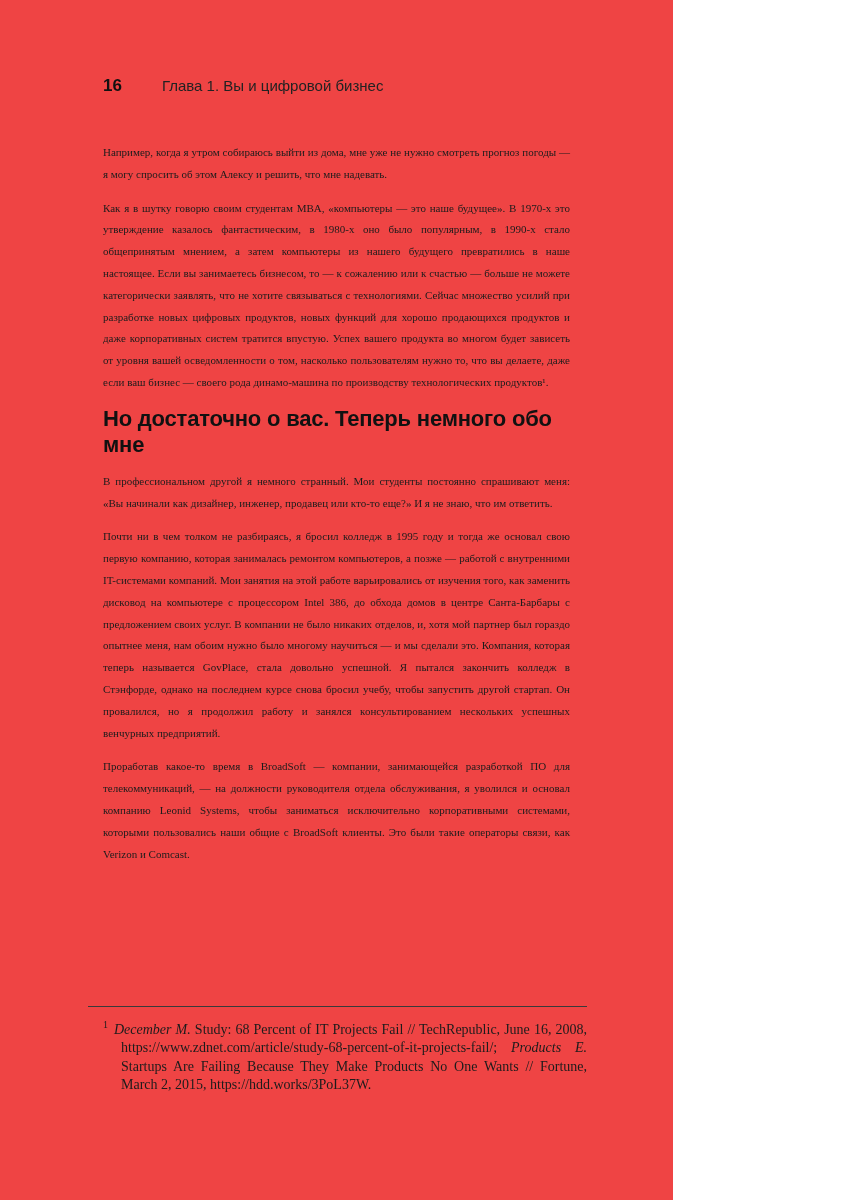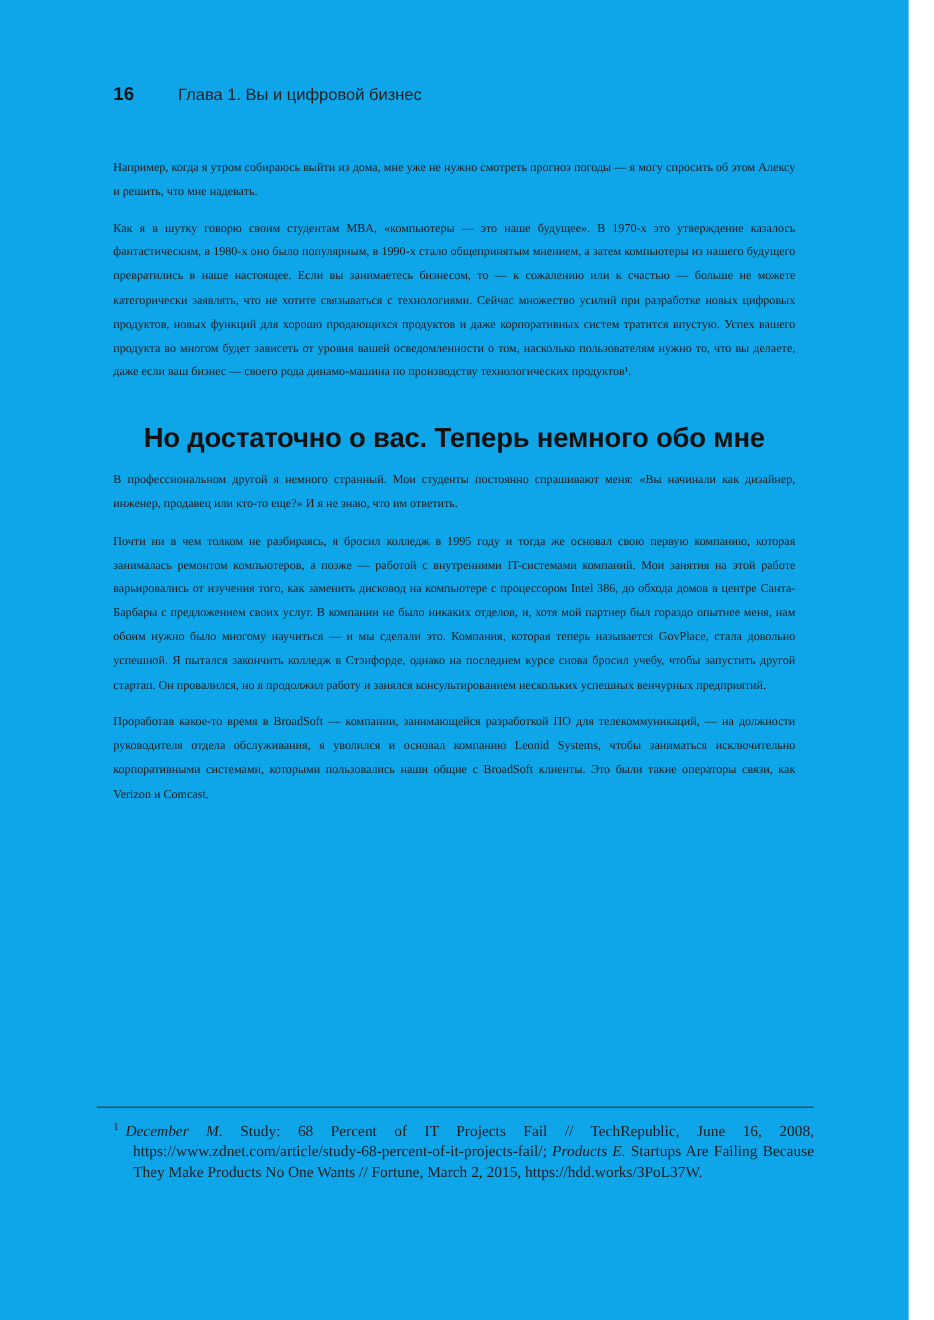--- a/index.html
+++ b/index.html
@@ -2,24 +2,24 @@
 <html lang="ru"><head>
 <meta charset="utf-8">
 <style>
   html, body {
     margin: 0;
     padding: 0;
     background: #ffffff;
   }
   .page {
     position: relative;
-    width: 826px;
+    width: 673px;
     height: 1200px;
     box-sizing: border-box;
-    background: #0ea5e9;
+    background: #ef4444;
     color: #1c1c1c;
     font-family: "Liberation Serif", serif;
     padding: 76px 103px 0 103px;
     overflow: hidden;
   }
   .page-header {
     display: flex;
     align-items: baseline;
     font-family: "Liberation Sans", sans-serif;
     margin-bottom: 46px;
@@ -35,26 +35,25 @@
     margin-left: 40px;
   }
   p.body {
     font-size: 11px;
     line-height: 21.8px;
     text-align: justify;
     margin: 0 0 12px 0;
   }
   h2.section-heading {
     font-family: "Liberation Sans", sans-serif;
-    font-size: 25px;
+    font-size: 22px;
     font-weight: 700;
     color: #111;
-    margin: 34px 0 13px 0;
+    margin: 12px 0 13px 0;
     letter-spacing: -0.2px;
-    text-align: center;
   }
   .footnote {
     position: absolute;
     left: 88px;
     right: 86px;
     top: 1006px;
   }
   .footnote-rule {
     border-top: 1px solid #3a3a3a;
     height: 0;

